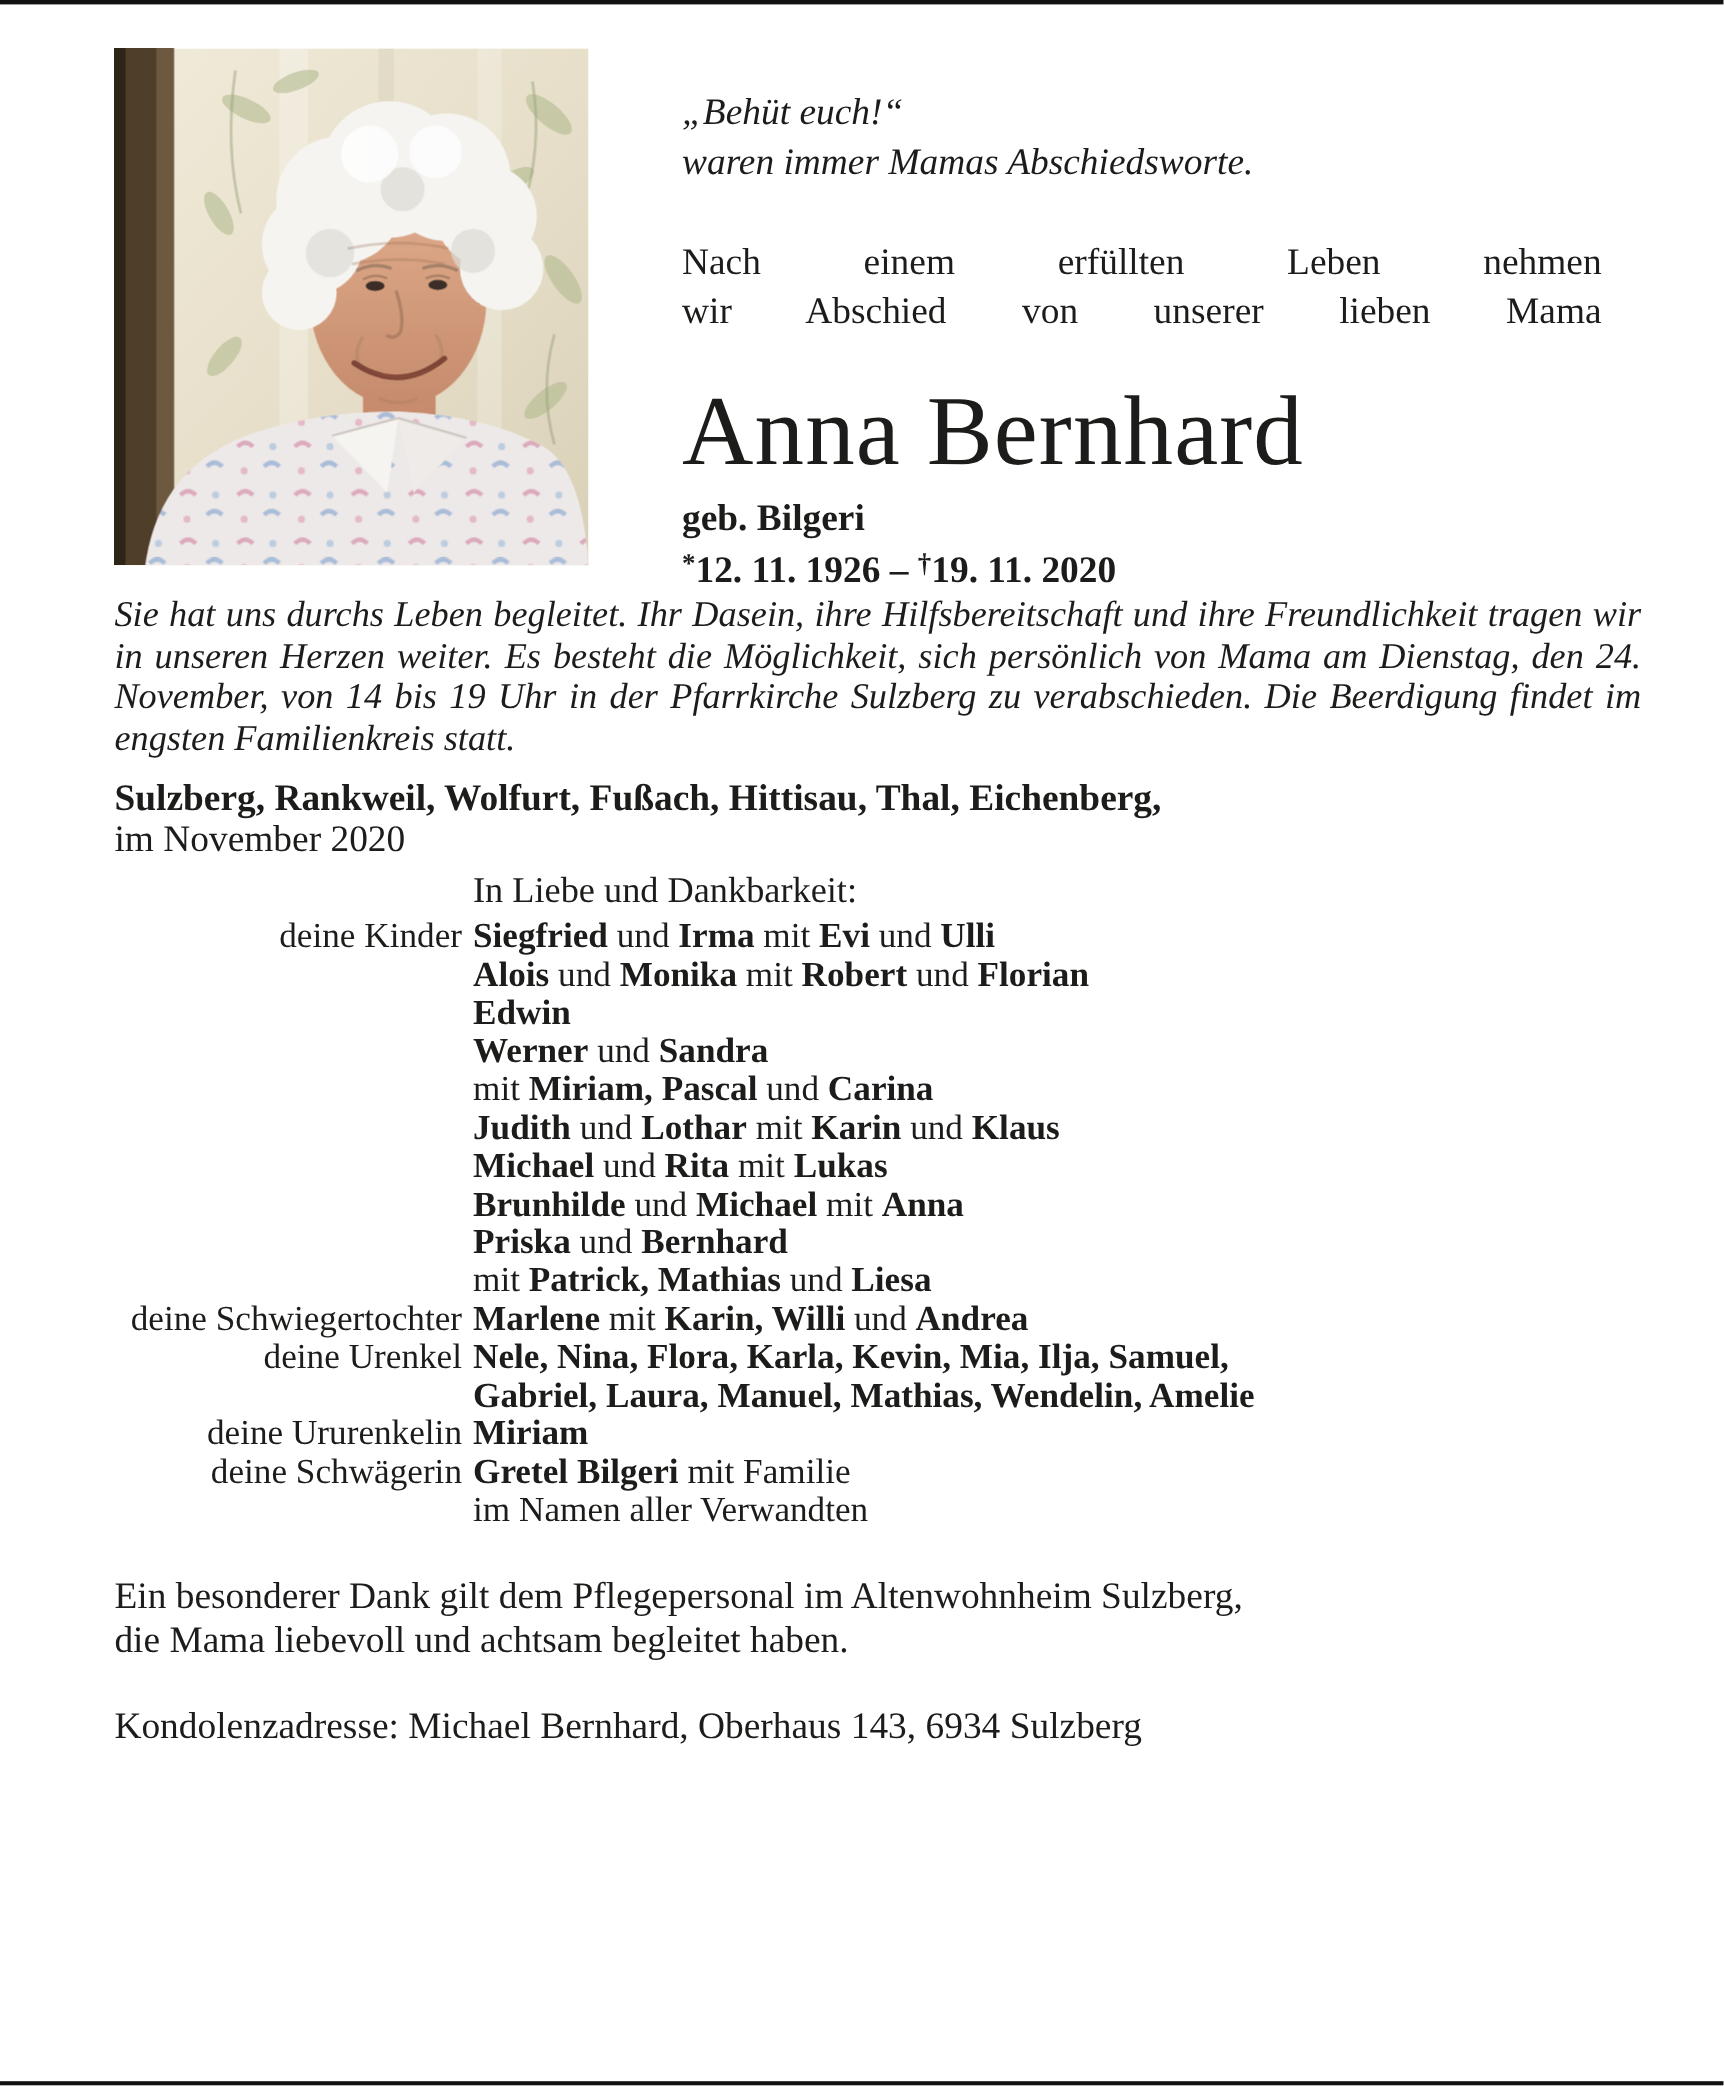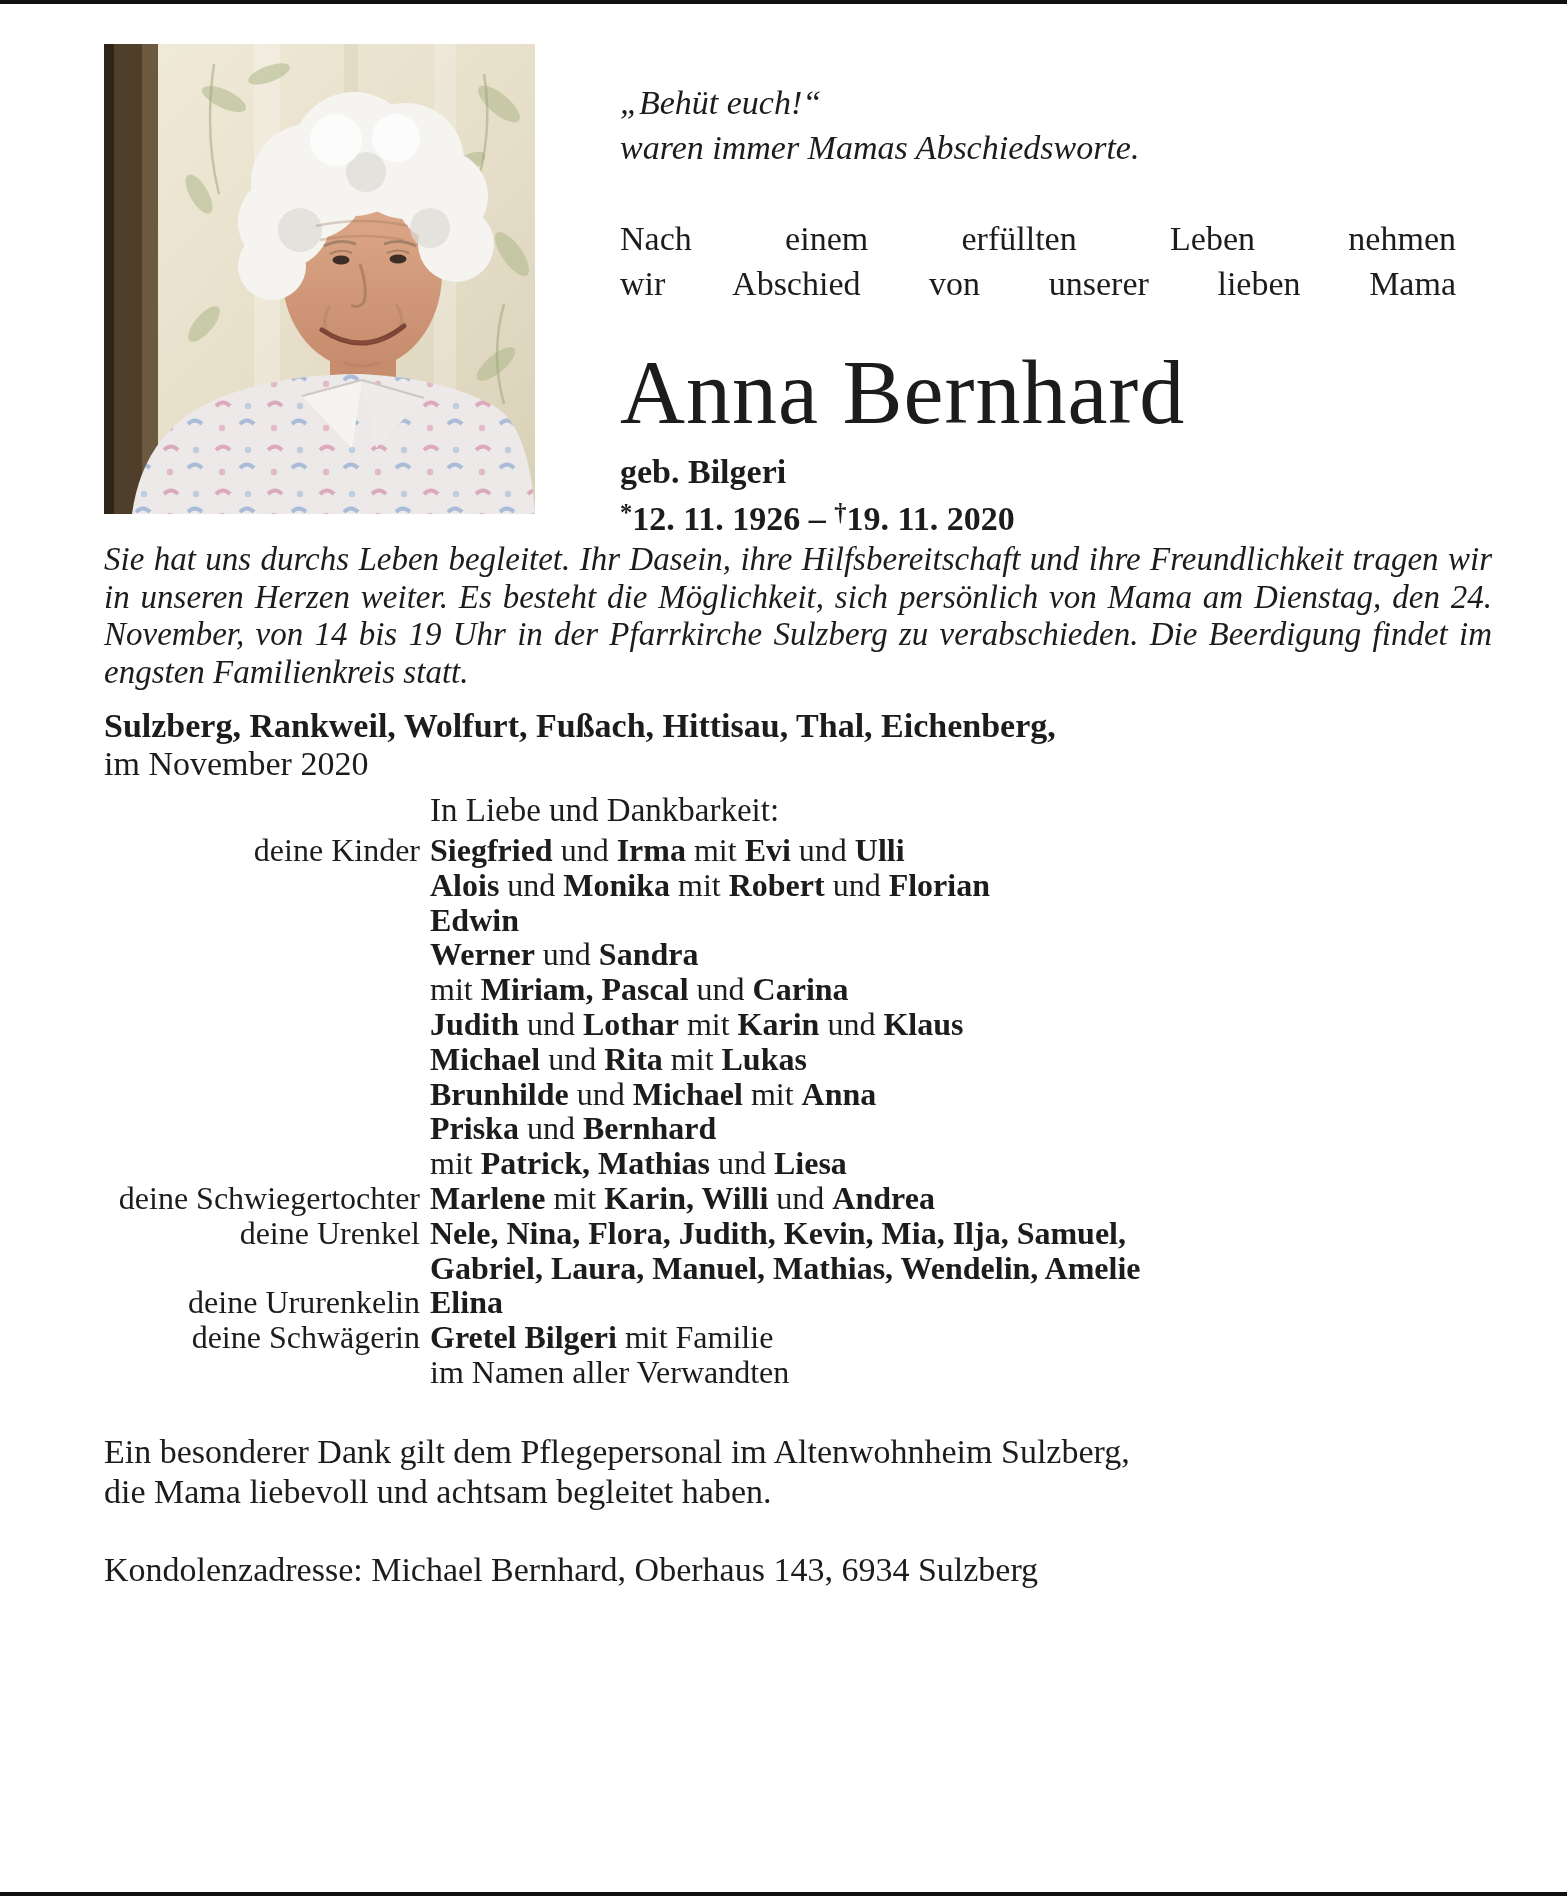--- a/index.html
+++ b/index.html
@@ -261,25 +261,25 @@
         <div class="fam-line"><b>Michael</b> und <b>Rita</b> mit <b>Lukas</b></div>
         <div class="fam-label"></div>
         <div class="fam-line"><b>Brunhilde</b> und <b>Michael</b> mit <b>Anna</b></div>
         <div class="fam-label"></div>
         <div class="fam-line"><b>Priska</b> und <b>Bernhard</b></div>
         <div class="fam-label"></div>
         <div class="fam-line">mit <b>Patrick, Mathias</b> und <b>Liesa</b></div>
         <div class="fam-label">deine Schwiegertochter</div>
         <div class="fam-line"><b>Marlene</b> mit <b>Karin, Willi</b> und <b>Andrea</b></div>
         <div class="fam-label">deine Urenkel</div>
-        <div class="fam-line"><b>Nele, Nina, Flora, Judith, Kevin, Mia, Ilja, Samuel,</b></div>
+        <div class="fam-line"><b>Nele, Nina, Flora, Karla, Kevin, Mia, Ilja, Samuel,</b></div>
         <div class="fam-label"></div>
         <div class="fam-line"><b>Gabriel, Laura, Manuel, Mathias, Wendelin, Amelie</b></div>
         <div class="fam-label">deine Ururenkelin</div>
-        <div class="fam-line"><b>Elina</b></div>
+        <div class="fam-line"><b>Miriam</b></div>
         <div class="fam-label">deine Schwägerin</div>
         <div class="fam-line"><b>Gretel Bilgeri</b> mit Familie</div>
         <div class="fam-label"></div>
         <div class="fam-line">im Namen aller Verwandten</div>
       </div>
 
     <div class="thanks">
       <div>Ein besonderer Dank gilt dem Pflegepersonal im Altenwohnheim Sulzberg,</div>
       <div>die Mama liebevoll und achtsam begleitet haben.</div>
     </div>

